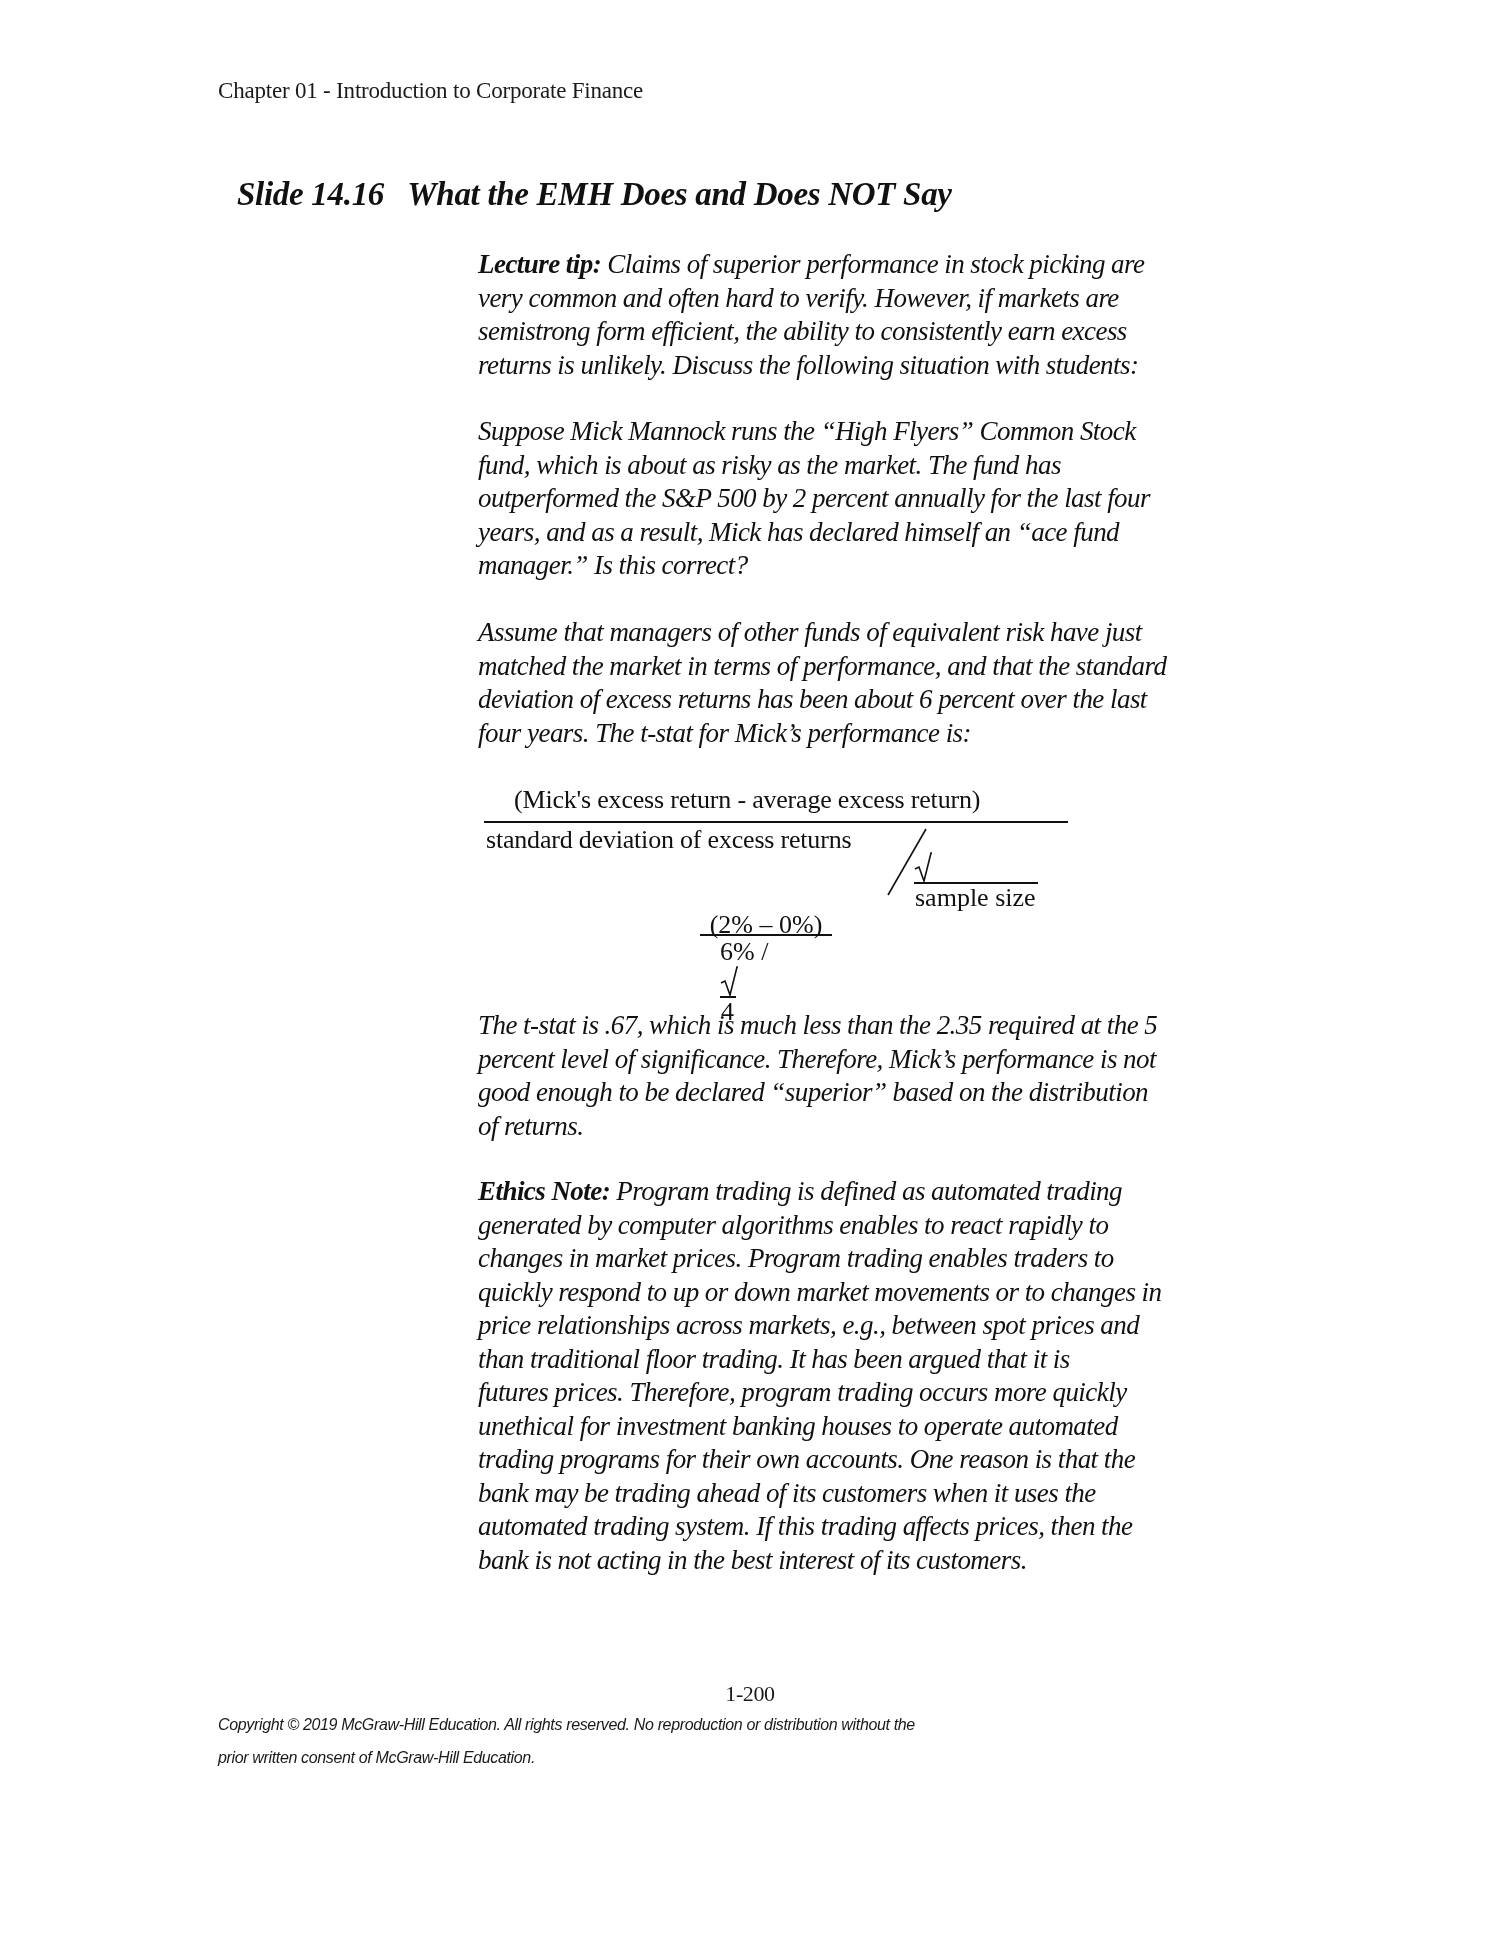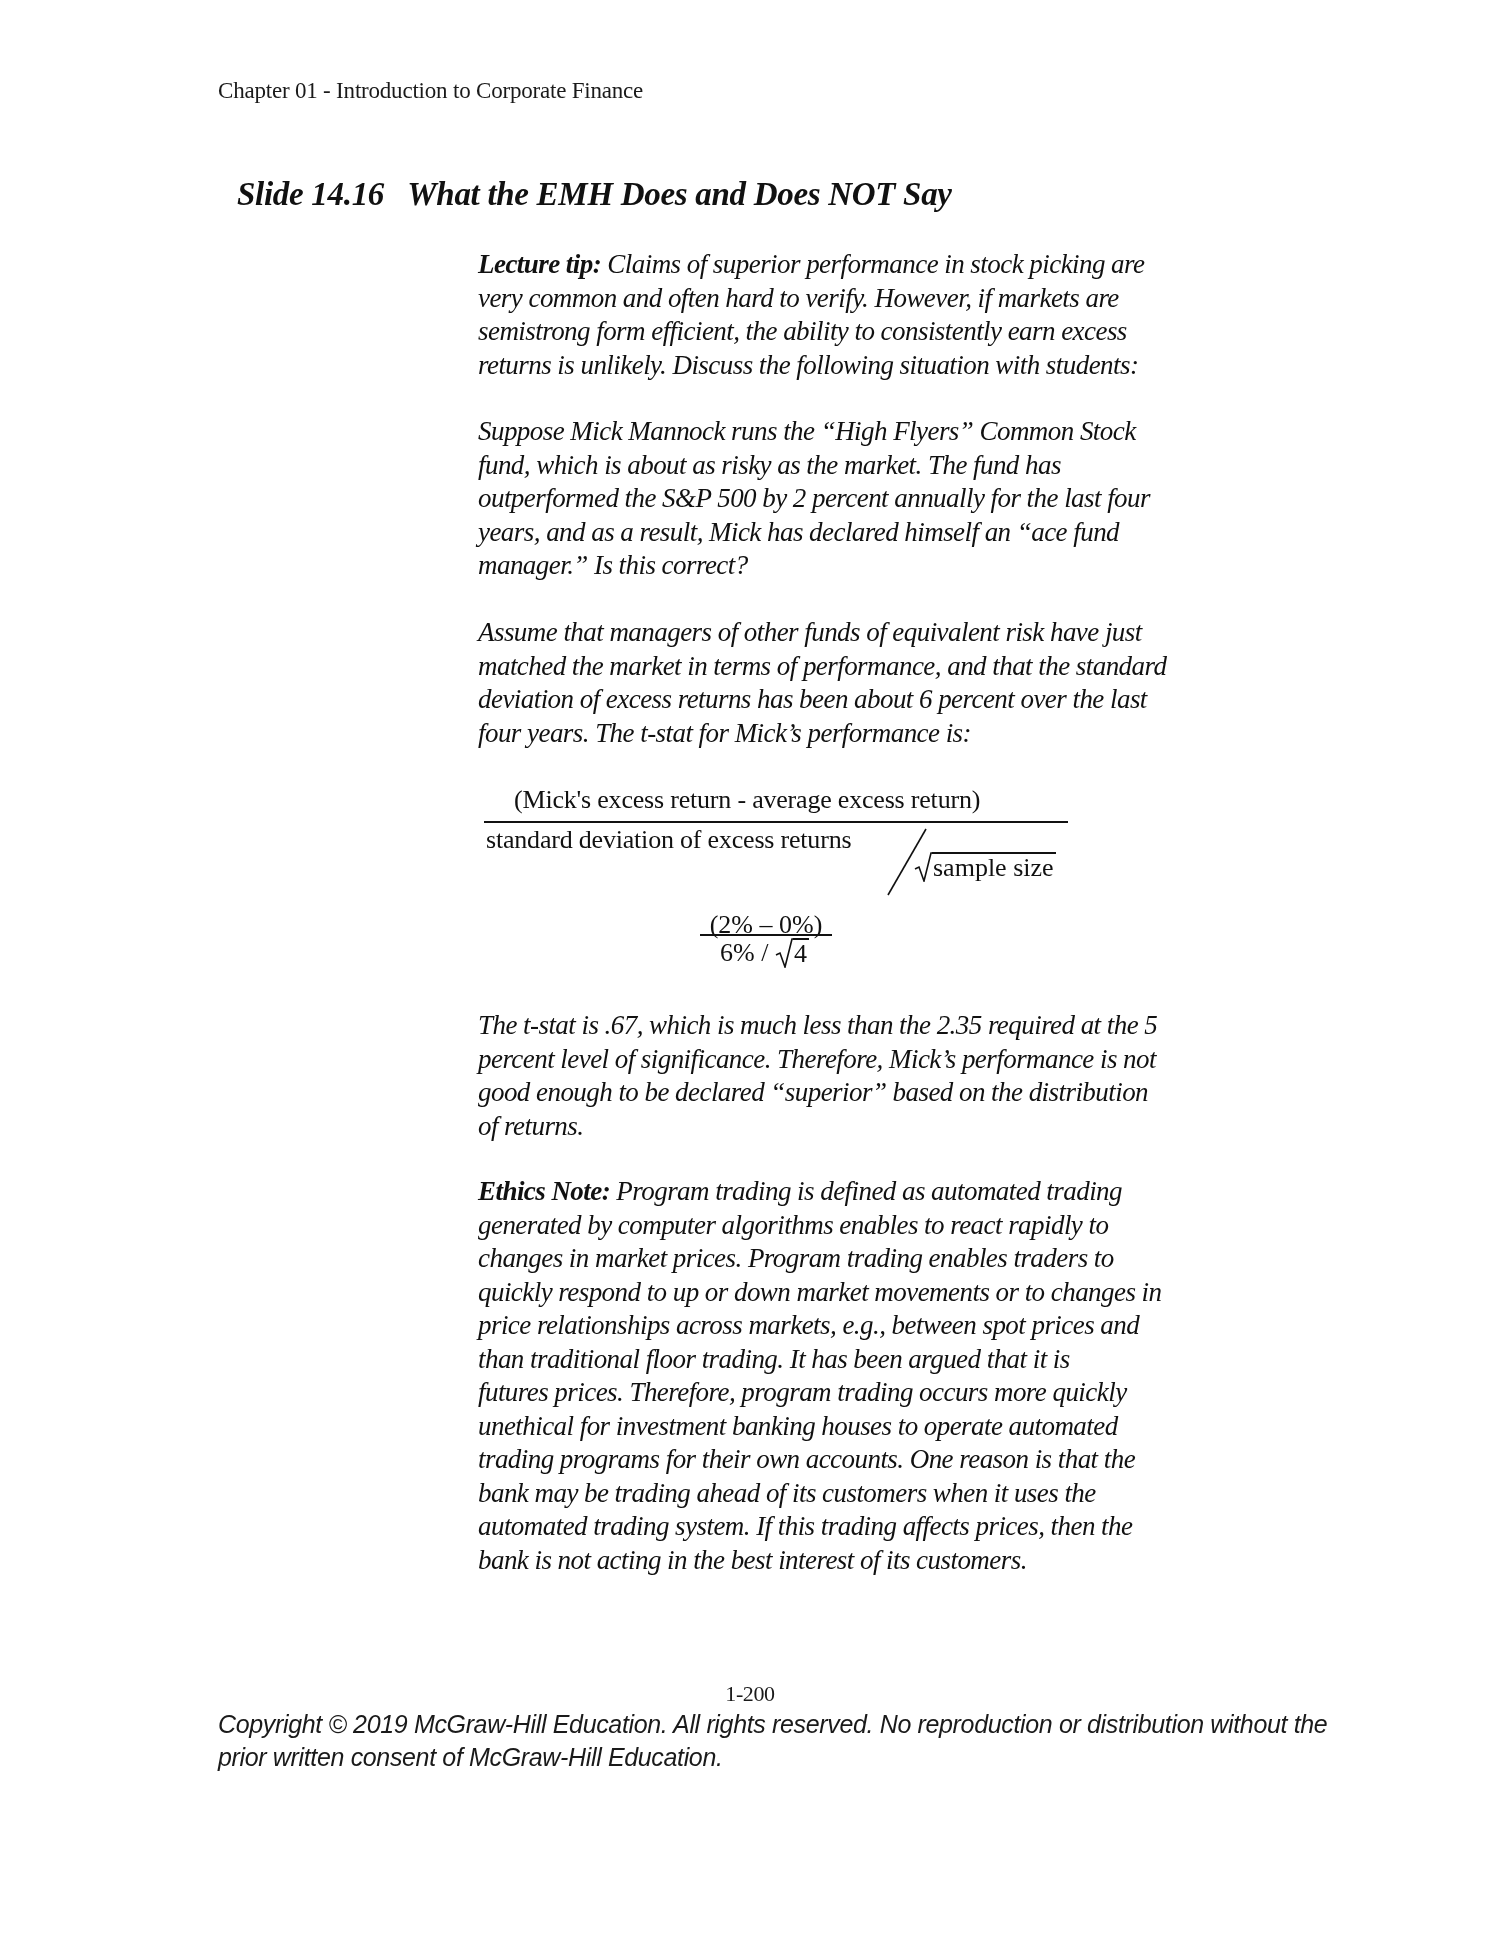--- a/index.html
+++ b/index.html
@@ -58,31 +58,31 @@
   #formula-numeric .num {
     position: absolute; left: 4px; top: 12px; width: 124px; text-align: center; font-size: 26px; white-space: nowrap;
   }
   #formula-numeric .bar {
     position: absolute; left: 0; top: 36px; width: 132px; height: 2px; background: #111;
   }
   #formula-numeric .den {
     position: absolute; left: 20px; top: 40px; font-size: 26px; white-space: nowrap;
   }
 
-  .sqrt-wrap { display: inline-flex; align-items: center; }
+  .sqrt-wrap { display: inline-flex; align-items: flex-start; flex-direction: column; }
   .sqrt-sign { display: inline-block; width: 18px; height: 30px; vertical-align: bottom; }
   .sqrt-body { border-top: 2px solid #111; padding: 0 2px 0 1px; line-height: 28px; display: inline-block; }
 
   #page-number {
     position: absolute; left: 0; width: 1500px; top: 1681px; text-align: center;
     font-size: 22px; color: #1a1a1a; letter-spacing: -0.4px;
   }
   #copyright {
     position: absolute; left: 218px; top: 1708px; width: 1100px;
-    font-size: 25px; line-height: 33px; font-style: italic; color: #1a1a1a; letter-spacing: -0.35px;
+    font-size: 16px; line-height: 33px; font-style: italic; color: #1a1a1a; letter-spacing: -0.35px;
   }
   #copyright .line { display: block; white-space: nowrap; }
 </style>
 </head>
 <body>
 
 <div id="chapter-header" class="serif">Chapter 01 - Introduction to Corporate Finance</div>
 
 <div id="slide-title" class="serif">Slide 14.16   What the EMH Does and Does NOT Say</div>
 

